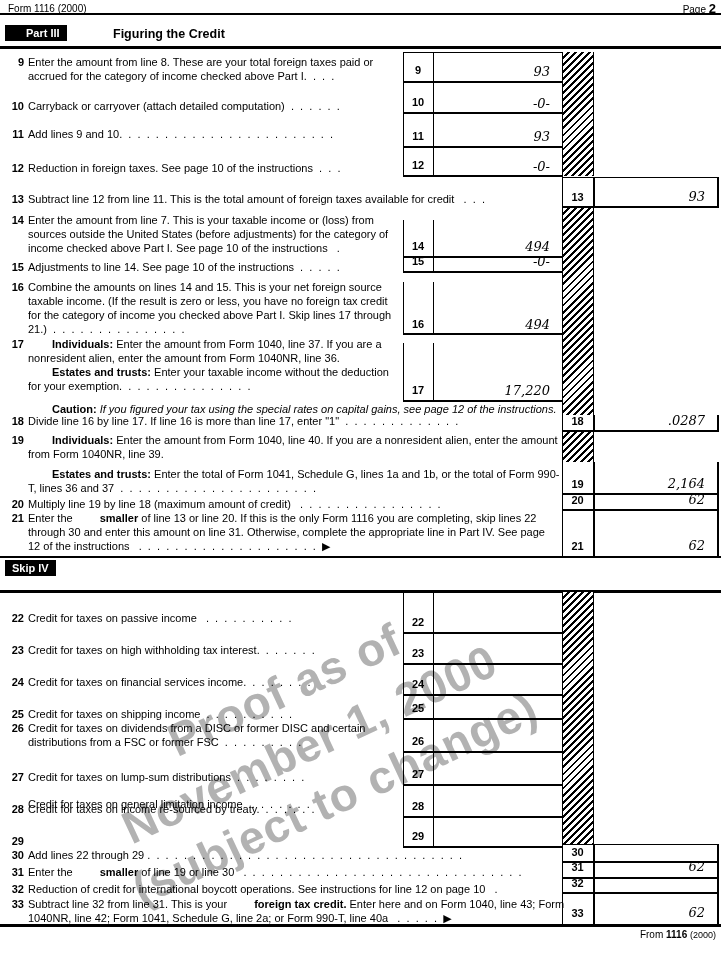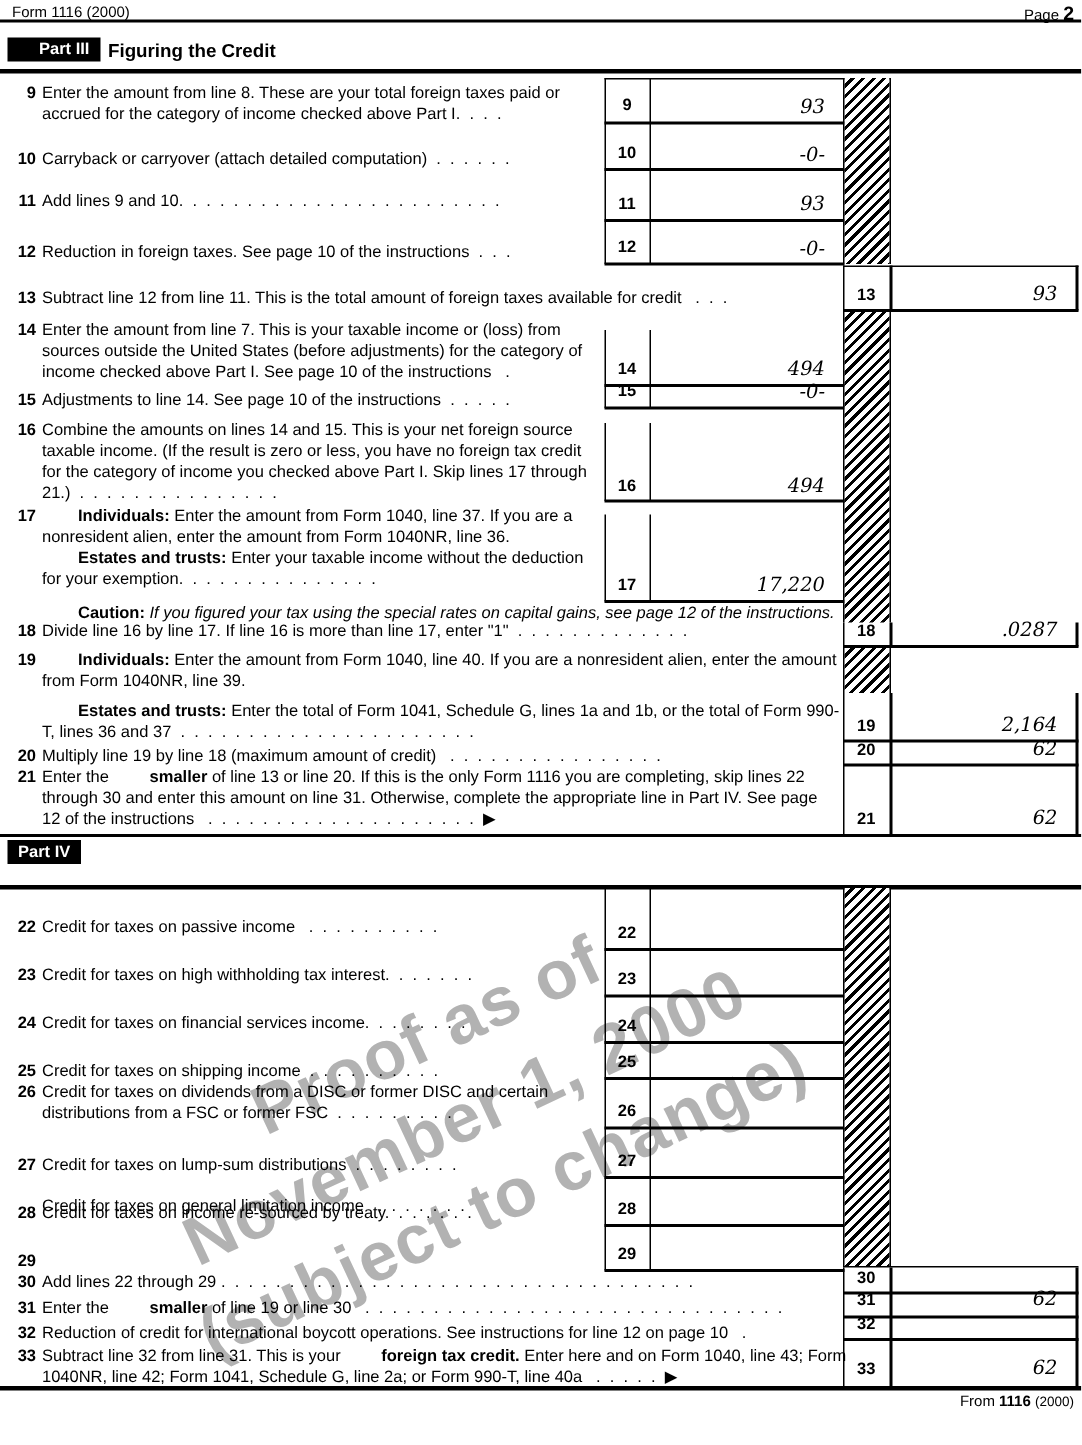--- a/index.html
+++ b/index.html
@@ -11,21 +11,21 @@
          background:repeating-linear-gradient(135deg,#fff 0 3px,#000 3px 5px);}
   .txt{position:absolute;font-size:11px;line-height:1.26;white-space:pre-wrap;}
   .mnum{position:absolute;font-size:11px;font-weight:bold;width:20px;text-align:right;}
   .bnum{position:absolute;font-size:11px;font-weight:bold;text-align:center;}
   .val{position:absolute;font-family:"DejaVu Serif",serif;font-style:italic;
        font-size:13px;text-align:right;}
   .b{font-weight:bold;padding-left:24px;}
   .i{font-style:italic;}
   .badge{position:absolute;background:#000;color:#fff;font-weight:bold;font-size:11px;
          padding:2px 7px;}
-  .ptitle{position:absolute;font-weight:bold;font-size:12.5px;}
+  .ptitle{position:absolute;font-weight:bold;font-size:12.5px;margin-left:41px;}
   .hdr-small{position:absolute;font-size:10px;}
   #page-number-wrap{position:absolute;right:5px;top:1px;font-size:10px;}
   #page-number-wrap .pgno{font-size:13px;font-weight:bold;}
   #watermark{position:absolute;left:20px;top:590px;width:580px;height:310px;
              display:flex;flex-direction:column;align-items:center;justify-content:center;
              transform:rotate(-25deg);color:#a5a5a5;opacity:.85;font-weight:bold;
              font-size:46px;line-height:1.3;letter-spacing:1px;z-index:1;
              pointer-events:none;white-space:nowrap;}
   #content{position:absolute;left:0;top:0;width:721px;height:963px;z-index:2;}
   #footer{position:absolute;right:5px;top:929px;font-size:10px;}
@@ -46,21 +46,21 @@
 
     <div class="hdr-small" style="left:8px;top:3px;">Form 1116 (2000)</div>
     <div id="page-number-wrap">
       <span>Page</span>
       <span class="pgno">2</span>
     </div>
 
     <div class="badge" style="left:5px;top:25px;padding-left:21px;">Part III</div>
     <div class="ptitle" style="left:72px;top:27px;">Figuring the Credit</div>
 
-    <div class="badge" style="left:5px;top:560px;">Part IV</div>
+    <div class="badge" style="left:5px;top:560px;">Skip IV</div>
 
     <div id="furniture">
         <div class="hl" style="left: 0px; top: 13px; width: 721px; height: 2px;"></div>
         <div class="hl" style="left: 0px; top: 46px; width: 721px; height: 2.5px;"></div>
         <div class="hl" style="left: 403px; top: 52px; width: 191px; height: 1px;"></div>
         <div class="hl" style="left: 403px; top: 81px; width: 160px; height: 1.5px;"></div>
         <div class="hl" style="left: 403px; top: 112px; width: 160px; height: 1.5px;"></div>
         <div class="hl" style="left: 403px; top: 146px; width: 160px; height: 1.5px;"></div>
         <div class="hl" style="left: 403px; top: 175px; width: 160px; height: 1.5px;"></div>
         <div class="hl" style="left: 562px; top: 177px; width: 157px; height: 1px;"></div>

